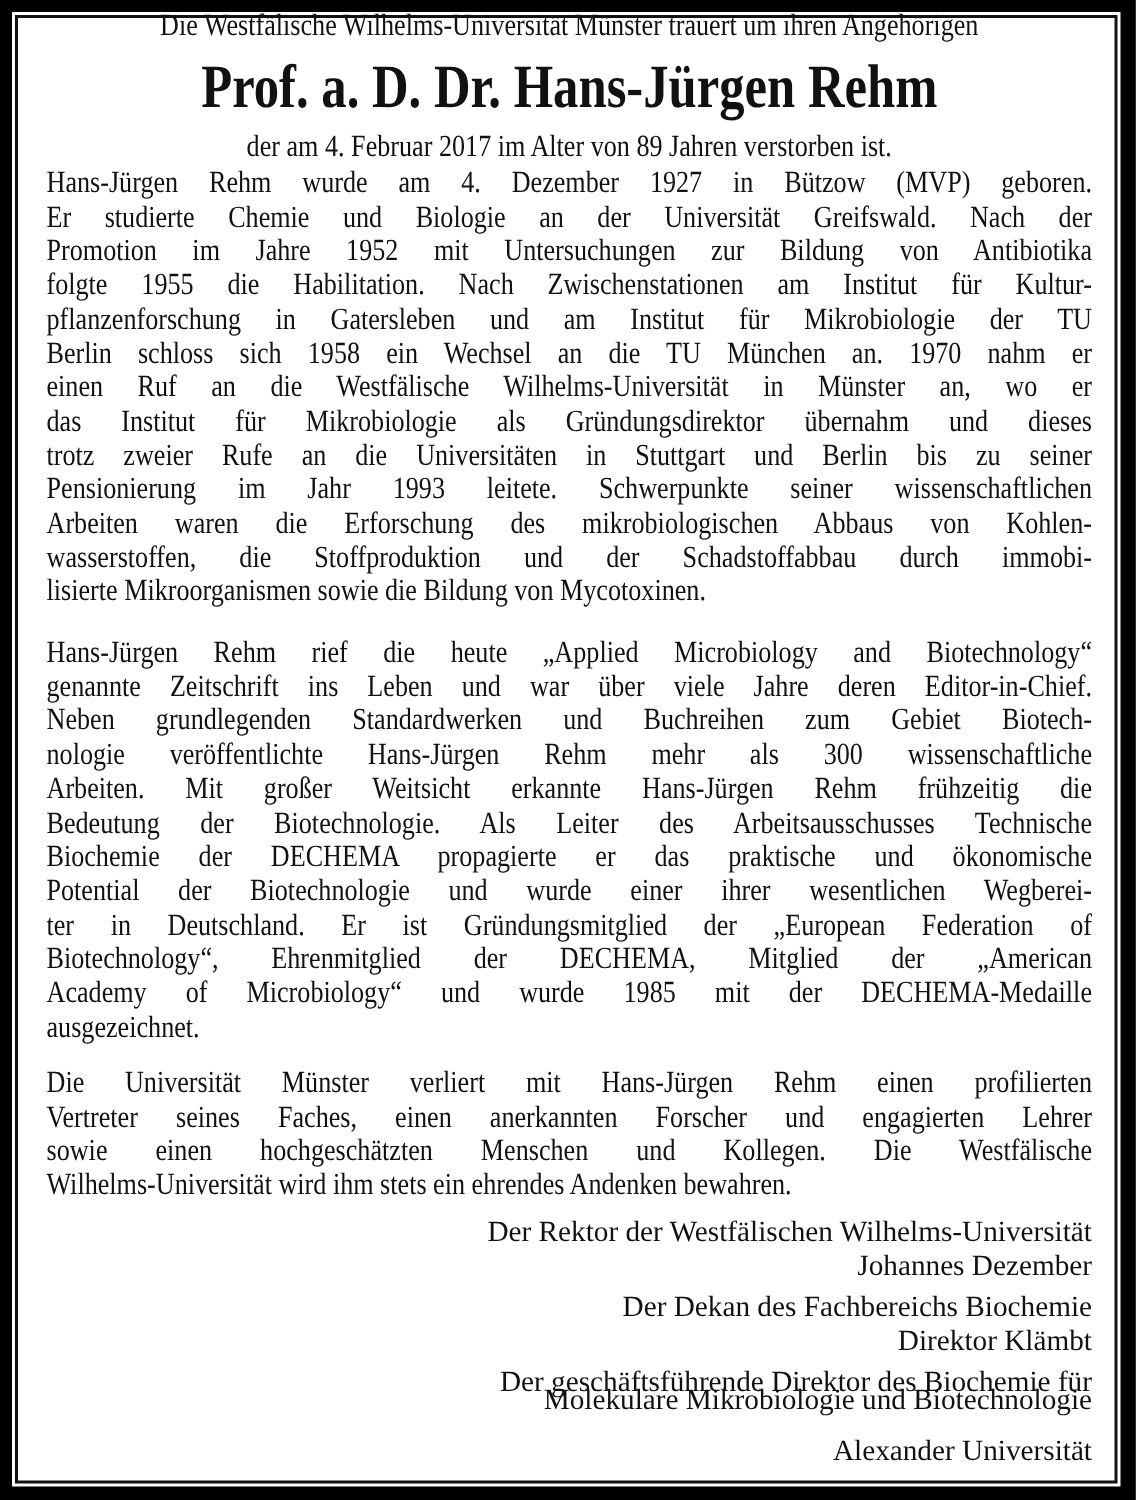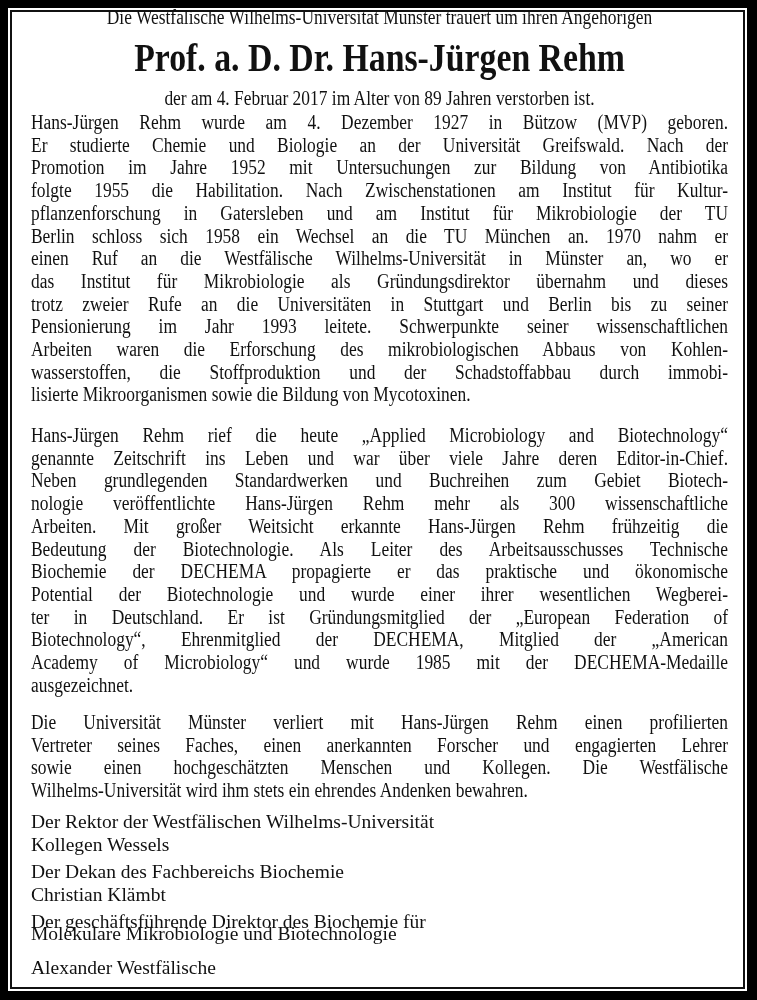--- a/index.html
+++ b/index.html
@@ -30,21 +30,21 @@
   }
   
   .body .scaler { width: 820px; transform: scaleX(0.85); font-size: 20.5px; }
   .body .ln { width: 820px; text-align: justify; text-align-last: justify; white-space: normal; height: 22px; line-height: 22px; }
   .body .ln.last { text-align-last: left; }
   .center .scaler { width: 820px; transform: scaleX(0.85); font-size: 20.5px; }
   .center .ln { width: 820px; text-align: center; height: 22px; line-height: 22px; }
   .title .scaler { width: 846px; transform: scaleX(0.824); font-size: 41px; font-weight: bold; }
   .title .ln { width: 846px; text-align: center; line-height: 44px; }
   .sig .scaler { width: 697px; font-size: 19.5px; }
-  .sig .ln { width: 697px; text-align: left; height: 22px; line-height: 22px; }
+  .sig .ln { width: 697px; text-align: right; height: 22px; line-height: 22px; }
 </style>
 </head>
 <body>
 
 <div class="frame">
   <div class="gap"></div>
   <div class="inner"></div>
 
   <div class="content">
 
@@ -106,23 +106,23 @@
         <span class="ln" style="top:0px">Die Universität Münster verliert mit Hans-Jürgen Rehm einen profilierten</span>
         <span class="ln" style="top:22.7px">Vertreter seines Faches, einen anerkannten Forscher und engagierten Lehrer</span>
         <span class="ln" style="top:45.4px">sowie einen hochgeschätzten Menschen und Kollegen. Die Westfälische</span>
         <span class="ln last" style="top:68.1px">Wilhelms-Universität wird ihm stets ein ehrendes Andenken bewahren.</span>
       </div>
     </div>
 
     <div class="sig">
       <div class="scaler" style="position:absolute;top:811px;left:0;">
         <span class="ln" style="top:0px">Der Rektor der Westfälischen Wilhelms-Universität</span>
-        <span class="ln" style="top:23px">Kollegen Wessels</span>
+        <span class="ln" style="top:23px">Johannes Dezember</span>
         <span class="ln" style="top:50px">Der Dekan des Fachbereichs Biochemie</span>
-        <span class="ln" style="top:73px">Christian Klämbt</span>
+        <span class="ln" style="top:73px">Direktor Klämbt</span>
         <span class="ln" style="top:100px">Der geschäftsführende Direktor des Biochemie für</span>
         <span class="ln" style="top:112px">Molekulare Mikrobiologie und Biotechnologie</span>
-        <span class="ln" style="top:146px">Alexander Westfälische</span>
+        <span class="ln" style="top:146px">Alexander Universität</span>
       </div>
     </div>
 
   </div>
 </div>
 
 </body></html>

